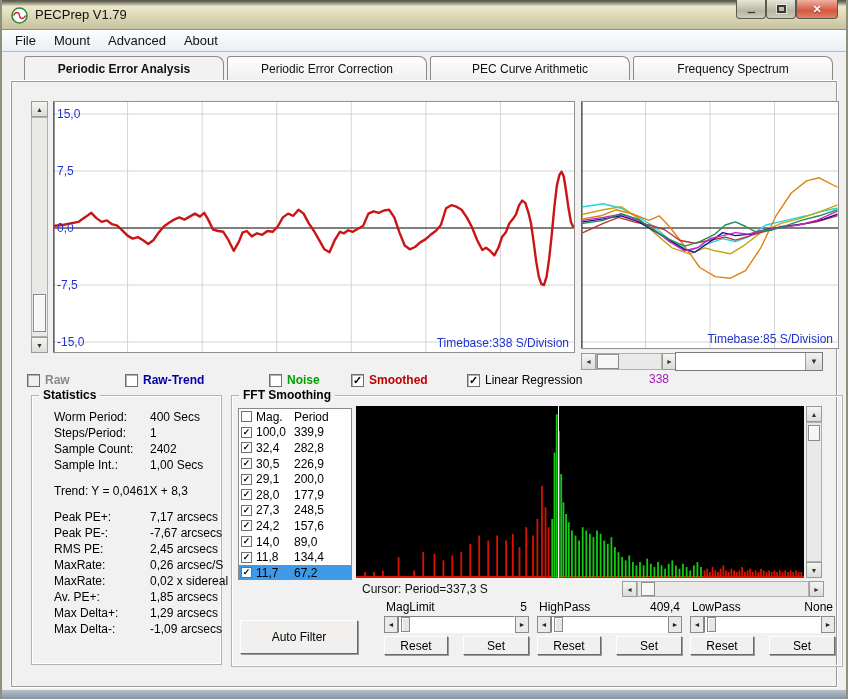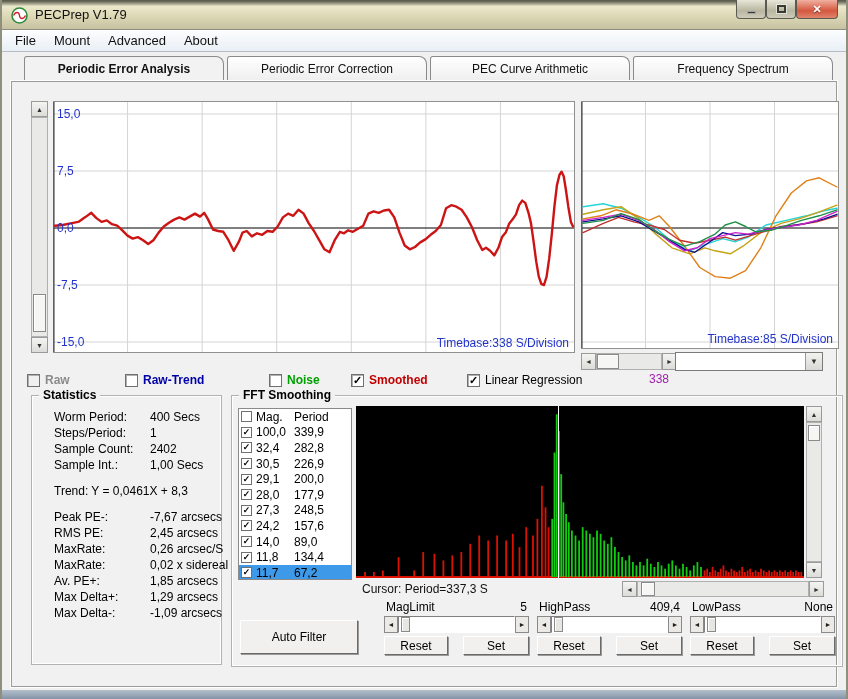--- a/index.html
+++ b/index.html
@@ -239,20 +239,24 @@
           <div class="stat-row">
             <div class="lbl">Sample Int.:</div>
             <div class="val">1,00 Secs</div>
           </div>
           <div class="stat-spacer"></div>
           <div class="stat-row">
             <div class="lbl">Trend: Y = 0,0461X + 8,3</div>
             <div class="val"></div>
           </div>
           <div class="stat-spacer"></div>
+          <div class="stat-row">
+            <div class="lbl">Peak PE+:</div>
+            <div class="val">7,17 arcsecs</div>
+          </div>
           <div class="stat-row">
             <div class="lbl">Peak PE-:</div>
             <div class="val">-7,67 arcsecs</div>
           </div>
           <div class="stat-row">
             <div class="lbl">RMS PE:</div>
             <div class="val">2,45 arcsecs</div>
           </div>
           <div class="stat-row">
             <div class="lbl">MaxRate:</div>

